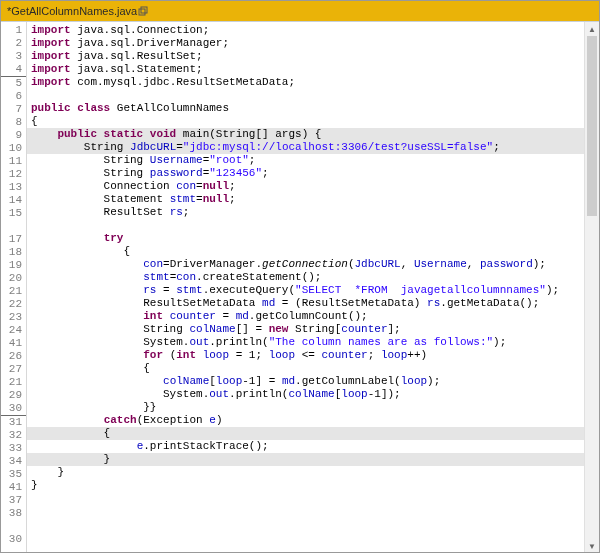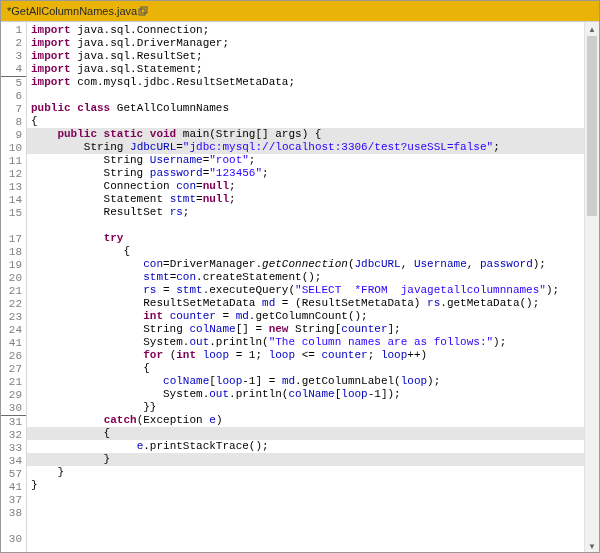--- a/index.html
+++ b/index.html
@@ -162,21 +162,21 @@
       <div>41</div>
       <div>26</div>
       <div>27</div>
       <div>21</div>
       <div>29</div>
       <div class="marked">30</div>
       <div>31</div>
       <div>32</div>
       <div>33</div>
       <div>34</div>
-      <div>57</div>
+      <div>35</div>
       <div>41</div>
       <div>37</div>
       <div>38</div>
       <div></div>
       <div>30</div>
     </div>
   <div class="code" id="code"><div class="code-line"><span class="kw">import </span><span class="id">java.sql.Connection;</span></div><div class="code-line"><span class="kw">import </span><span class="id">java.sql.DriverManager;</span></div><div class="code-line"><span class="kw">import </span><span class="id">java.sql.ResultSet;</span></div><div class="code-line"><span class="kw">import </span><span class="id">java.sql.Statement;</span></div><div class="code-line"><span class="kw">import </span><span class="id">com.mysql.jdbc.ResultSetMetaData;</span></div><div class="code-line">&nbsp;</div><div class="code-line"><span class="kw">public class </span><span class="id">GetAllColumnNames</span></div><div class="code-line"><span class="pun">{</span></div><div class="code-line hl-line"><span class="id">    </span><span class="kw">public static void </span><span class="id">main(String[] args) {</span></div><div class="code-line hl-line"><span class="id">        String </span><span class="fld">JdbcURL</span><span class="pun">=</span><span class="str">"jdbc:mysql://localhost:3306/test?useSSL=false"</span><span class="pun">;</span></div><div class="code-line"><span class="id">           String </span><span class="fld">Username</span><span class="pun">=</span><span class="str">"root"</span><span class="pun">;</span></div><div class="code-line"><span class="id">           String </span><span class="fld">password</span><span class="pun">=</span><span class="str">"123456"</span><span class="pun">;</span></div><div class="code-line"><span class="id">           Connection </span><span class="fld">con</span><span class="pun">=</span><span class="kw">null</span><span class="pun">;</span></div><div class="code-line"><span class="id">           Statement </span><span class="fld">stmt</span><span class="pun">=</span><span class="kw">null</span><span class="pun">;</span></div><div class="code-line"><span class="id">           ResultSet </span><span class="fld">rs</span><span class="pun">;</span></div><div class="code-line">&nbsp;</div><div class="code-line"><span class="id">           </span><span class="kw">try</span></div><div class="code-line"><span class="pun">              {</span></div><div class="code-line"><span class="id">                 </span><span class="fld">con</span><span class="id">=DriverManager.</span><span class="meth">getConnection</span><span class="pun">(</span><span class="fld">JdbcURL</span><span class="pun">, </span><span class="fld">Username</span><span class="pun">, </span><span class="fld">password</span><span class="pun">);</span></div><div class="code-line"><span class="id">                 </span><span class="fld">stmt</span><span class="pun">=</span><span class="fld">con</span><span class="id">.createStatement();</span></div><div class="code-line"><span class="id">                 </span><span class="fld">rs</span><span class="pun"> = </span><span class="fld">stmt</span><span class="id">.executeQuery(</span><span class="str">"SELECT  *FROM  javagetallcolumnnames"</span><span class="pun">);</span></div><div class="code-line"><span class="id">                 ResultSetMetaData </span><span class="fld">md</span><span class="id"> = (ResultSetMetaData) </span><span class="fld">rs</span><span class="id">.getMetaData();</span></div><div class="code-line"><span class="id">                 </span><span class="kw">int </span><span class="fld">counter</span><span class="pun"> = </span><span class="fld">md</span><span class="id">.getColumnCount();</span></div><div class="code-line"><span class="id">                 String </span><span class="fld">colName</span><span class="pun">[] = </span><span class="kw">new </span><span class="id">String[</span><span class="fld">counter</span><span class="pun">];</span></div><div class="code-line"><span class="id">                 System.</span><span class="stat">out</span><span class="id">.println(</span><span class="str">"The column names are as follows:"</span><span class="pun">);</span></div><div class="code-line"><span class="id">                 </span><span class="kw">for </span><span class="pun">(</span><span class="kw">int </span><span class="fld">loop</span><span class="pun"> = 1; </span><span class="fld">loop</span><span class="pun"> &lt;= </span><span class="fld">counter</span><span class="pun">; </span><span class="fld">loop</span><span class="pun">++)</span></div><div class="code-line"><span class="pun">                 {</span></div><div class="code-line"><span class="id">                    </span><span class="fld">colName</span><span class="pun">[</span><span class="fld">loop</span><span class="pun">-1] = </span><span class="fld">md</span><span class="id">.getColumnLabel(</span><span class="fld">loop</span><span class="pun">);</span></div><div class="code-line"><span class="id">                    System.</span><span class="stat">out</span><span class="id">.println(</span><span class="fld">colName</span><span class="pun">[</span><span class="fld">loop</span><span class="pun">-1]);</span></div><div class="code-line"><span class="pun">                 }}</span></div><div class="code-line"><span class="id">           </span><span class="kw">catch</span><span class="id">(Exception </span><span class="fld">e</span><span class="pun">)</span></div><div class="code-line hl-line"><span class="pun">           {</span></div><div class="code-line"><span class="id">                </span><span class="fld">e</span><span class="id">.printStackTrace();</span></div><div class="code-line hl-line"><span class="pun">           }</span></div><div class="code-line"><span class="pun">    }</span></div><div class="code-line"><span class="pun">}</span></div><div class="code-line">&nbsp;</div><div class="code-line">&nbsp;</div><div class="code-line">&nbsp;</div><div class="code-line">&nbsp;</div></div>
   <div class="scrollbar-v">
     <div class="scroll-arrow up">▲</div>
     <div class="scroll-thumb"></div>

